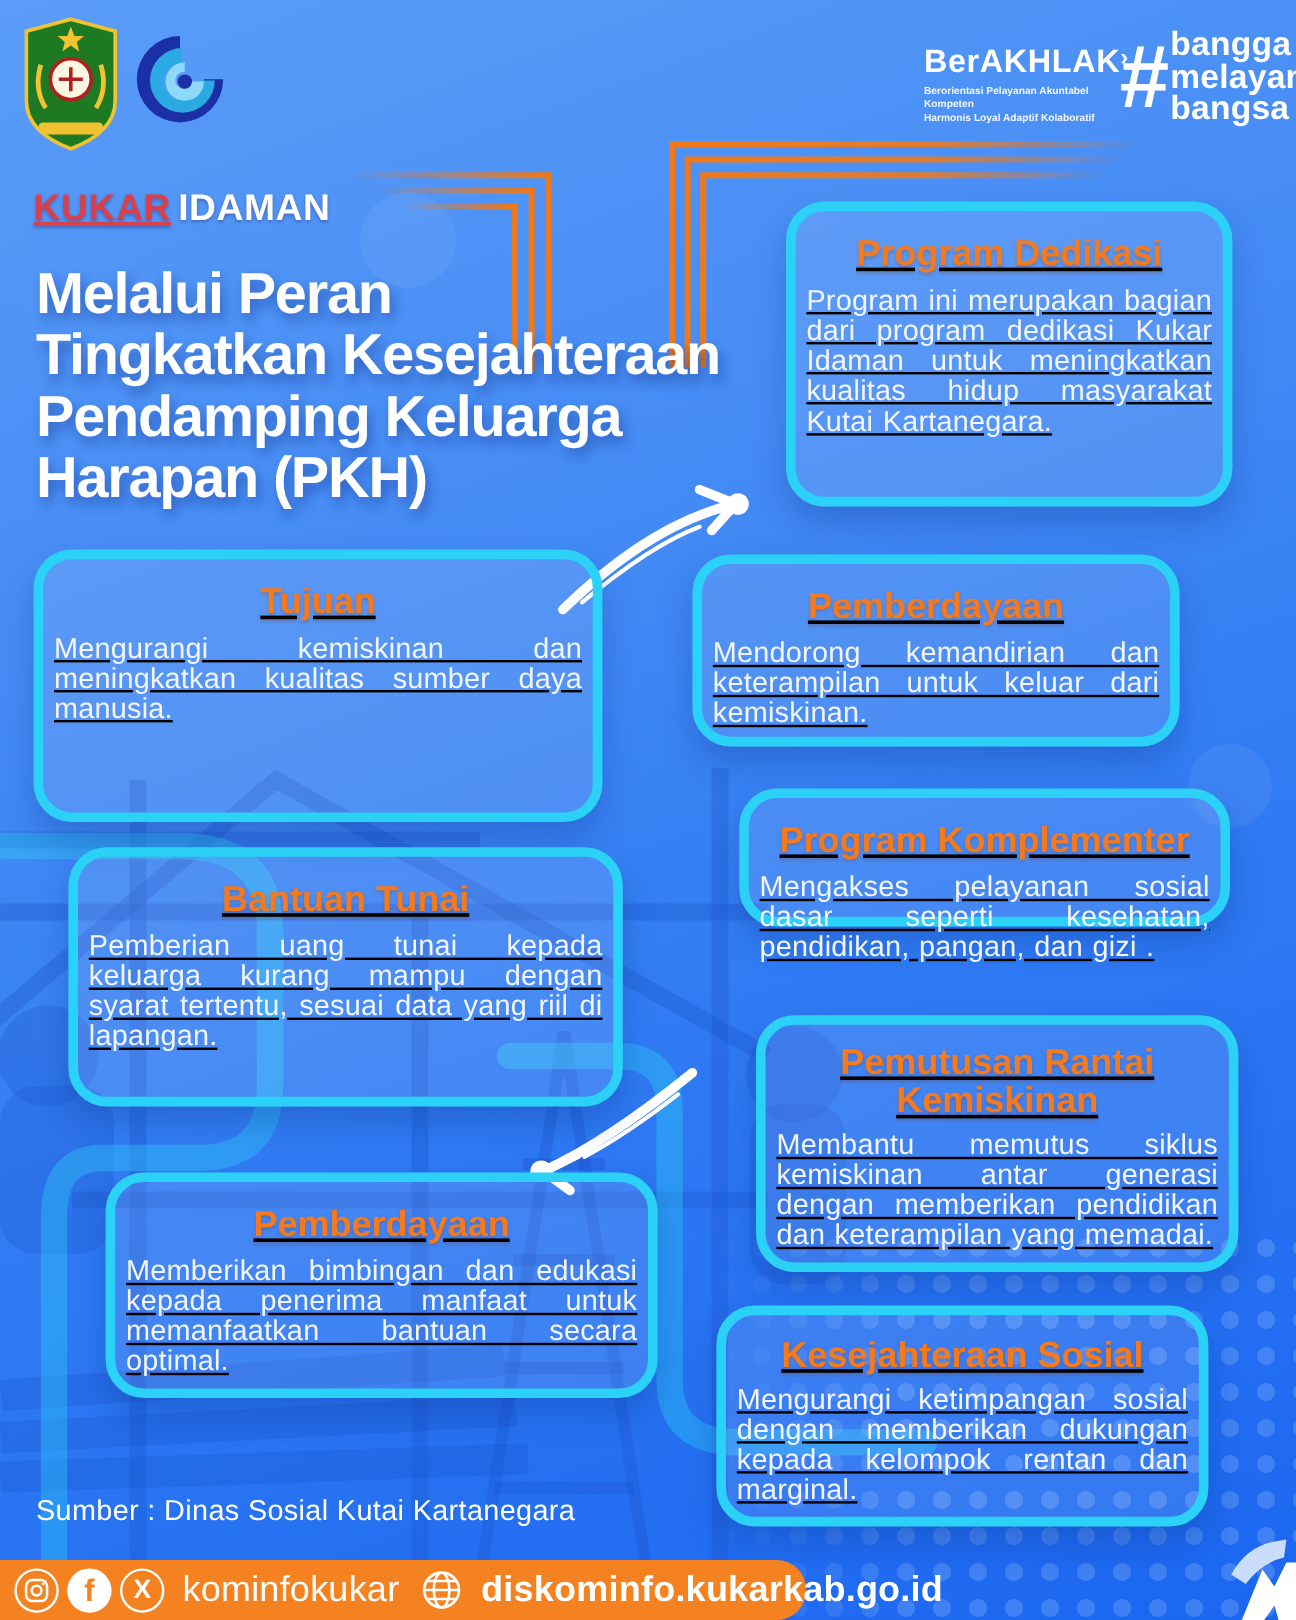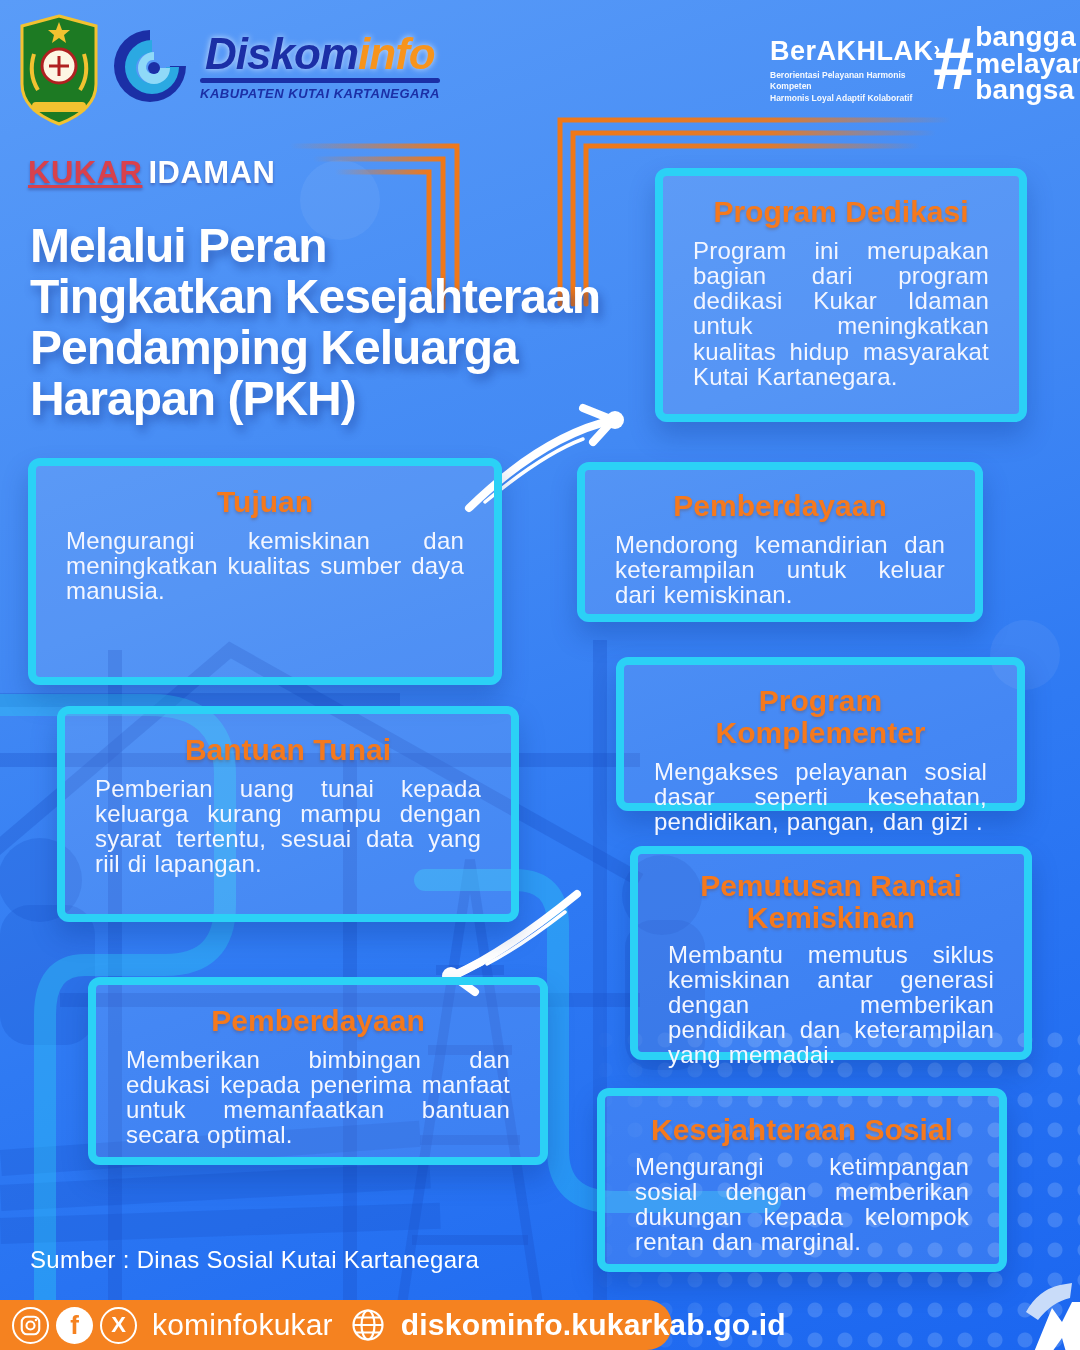--- a/index.html
+++ b/index.html
@@ -35,23 +35,23 @@
   .bangga-hash{font-size:74px;font-weight:bold;font-style:italic;line-height:0.9;margin-right:2px;}
   .bangga-lines{font-size:28px;font-weight:bold;line-height:0.95;letter-spacing:0.2px;}
   
   .kukar-idaman{position:absolute;left:28px;top:155px;font-size:31px;font-weight:bold;letter-spacing:0.5px;}
   .kukar-idaman .k{color:#d8414c;text-shadow:0 2px 3px rgba(40,20,90,0.35);text-decoration:underline;}
   .kukar-idaman .i{color:#fff;text-shadow:0 2px 3px rgba(40,20,90,0.35);margin-left:6px;}
   .main-title{position:absolute;left:30px;top:220px;width:640px;color:#fff;
     font-size:48px;font-weight:800;line-height:51px;letter-spacing:-1px;
     text-shadow:3px 6px 10px rgba(18,45,130,0.45);}
   
-  .card{position:absolute;box-sizing:border-box;border:8px solid #2bd1f6;border-radius:12px;
+  .card{position:absolute;box-sizing:border-box;border:8px solid #2bd1f6;border-radius:32px;
     background:rgba(255,255,255,0.10);box-shadow:0 14px 26px rgba(10,50,140,0.28);
-    padding:8px 30px;}
+    padding:8px 9px;text-decoration:underline;}
   .card-title{color:#f5791d;font-size:30px;font-weight:bold;text-align:center;
     line-height:1.06;margin:12px 0 10px;text-shadow:0 2px 3px rgba(110,45,0,0.25);}
   .card-body{color:#f3f6ff;font-size:24px;line-height:1.05;text-align:justify;
     text-align-last:left;letter-spacing:0.2px;word-spacing:1px;}
   
   .source{position:absolute;left:30px;top:1246px;color:#fff;font-size:24px;letter-spacing:0.3px;}
   .footer-bar{position:absolute;left:0;top:1300px;width:672px;height:50px;
     background:#f58220;border-radius:0 26px 26px 0;display:flex;align-items:center;
     padding-left:12px;box-sizing:border-box;gap:7px;}
   .circ{width:37px;height:37px;border-radius:50%;display:flex;align-items:center;justify-content:center;flex:none;}
@@ -140,31 +140,26 @@
     <rect x="16" y="88" width="54" height="10" rx="4" fill="#f2c230"></rect>
   </svg>
 
   <div class="diskom">
     <svg width="80" height="80" viewBox="0 0 80 80">
       <path d="M40 4 A36 36 0 1 0 76 40 L60 40 A22 22 0 1 1 40 18 Z" fill="#1b2fa6"></path>
       <path d="M42 14 A27 27 0 1 0 69 41 L56 41 A15 15 0 1 1 42 27 Z" fill="#2ba9e2"></path>
       <path d="M44 26 A16 16 0 1 0 60 42 L50 42 A7 7 0 1 1 44 34 Z" fill="#8fd9f8"></path>
       <circle cx="44" cy="42" r="6" fill="#1b2fa6"></circle>
     </svg>
-    <div class="diskom-text">
-      <div class="diskom-name"><span>Diskom</span><span class="accent">info</span></div>
-      <div class="diskom-rule"></div>
-      <div class="diskom-sub">KABUPATEN KUTAI KARTANEGARA</div>
-    </div>
   </div>
 
   <div class="berakhlak">
     <div class="berakhlak-title"><span>BerAKHLAK</span><span class="chev">›</span></div>
     <div class="berakhlak-sub">
-      <div>Berorientasi Pelayanan Harmonis Kompeten</div>
+      <div>Berorientasi Pelayanan Akuntabel Kompeten</div>
       <div>Harmonis Loyal Adaptif Kolaboratif</div>
     </div>
   </div>
 
   <div class="bangga">
     <div class="bangga-hash">#</div>
     <div class="bangga-lines">
       <div>bangga</div>
       <div>melayani</div>
       <div>bangsa</div>
@@ -206,21 +201,21 @@
   <div class="card" style="left:28px;top:458px;width:474px;height:227px;">
     <div class="card-title">Tujuan</div>
     <div class="card-body">Mengurangi kemiskinan dan meningkatkan kualitas sumber daya manusia.</div>
   </div>
 
   <div class="card" style="left:577px;top:462px;width:406px;height:160px;">
     <div class="card-title">Pemberdayaan</div>
     <div class="card-body">Mendorong kemandirian dan keterampilan untuk keluar dari kemiskinan.</div>
   </div>
 
-  <div class="card" style="left:616px;top:657px;width:409px;height:154px;">
+  <div class="card" style="left:616px;top:657px;width:409px;height:115px;">
     <div class="card-title">Program Komplementer</div>
     <div class="card-body">Mengakses pelayanan sosial dasar seperti kesehatan, pendidikan, pangan, dan gizi .</div>
   </div>
 
   <div class="card" style="left:57px;top:706px;width:462px;height:216px;">
     <div class="card-title">Bantuan Tunai</div>
     <div class="card-body">Pemberian uang tunai kepada keluarga kurang mampu dengan syarat tertentu, sesuai data yang riil di lapangan.</div>
   </div>
 
   <div class="card" style="left:630px;top:846px;width:402px;height:214px;">

